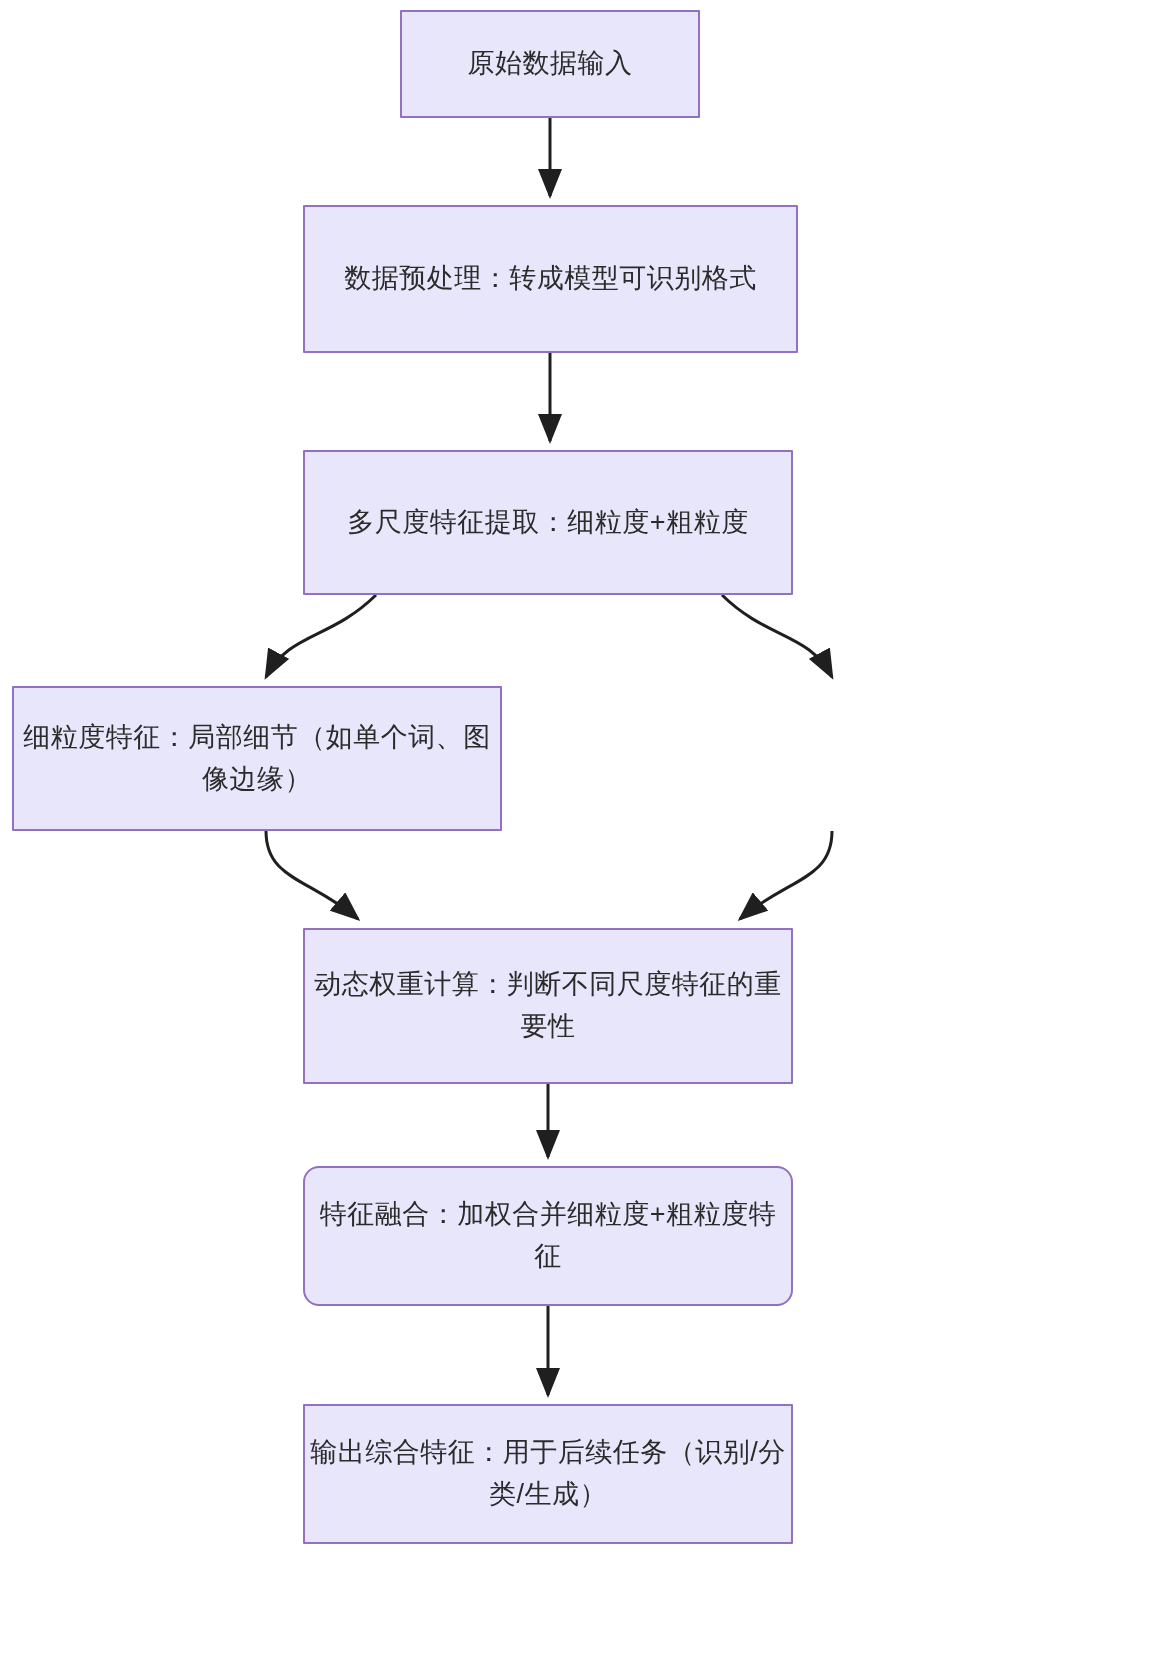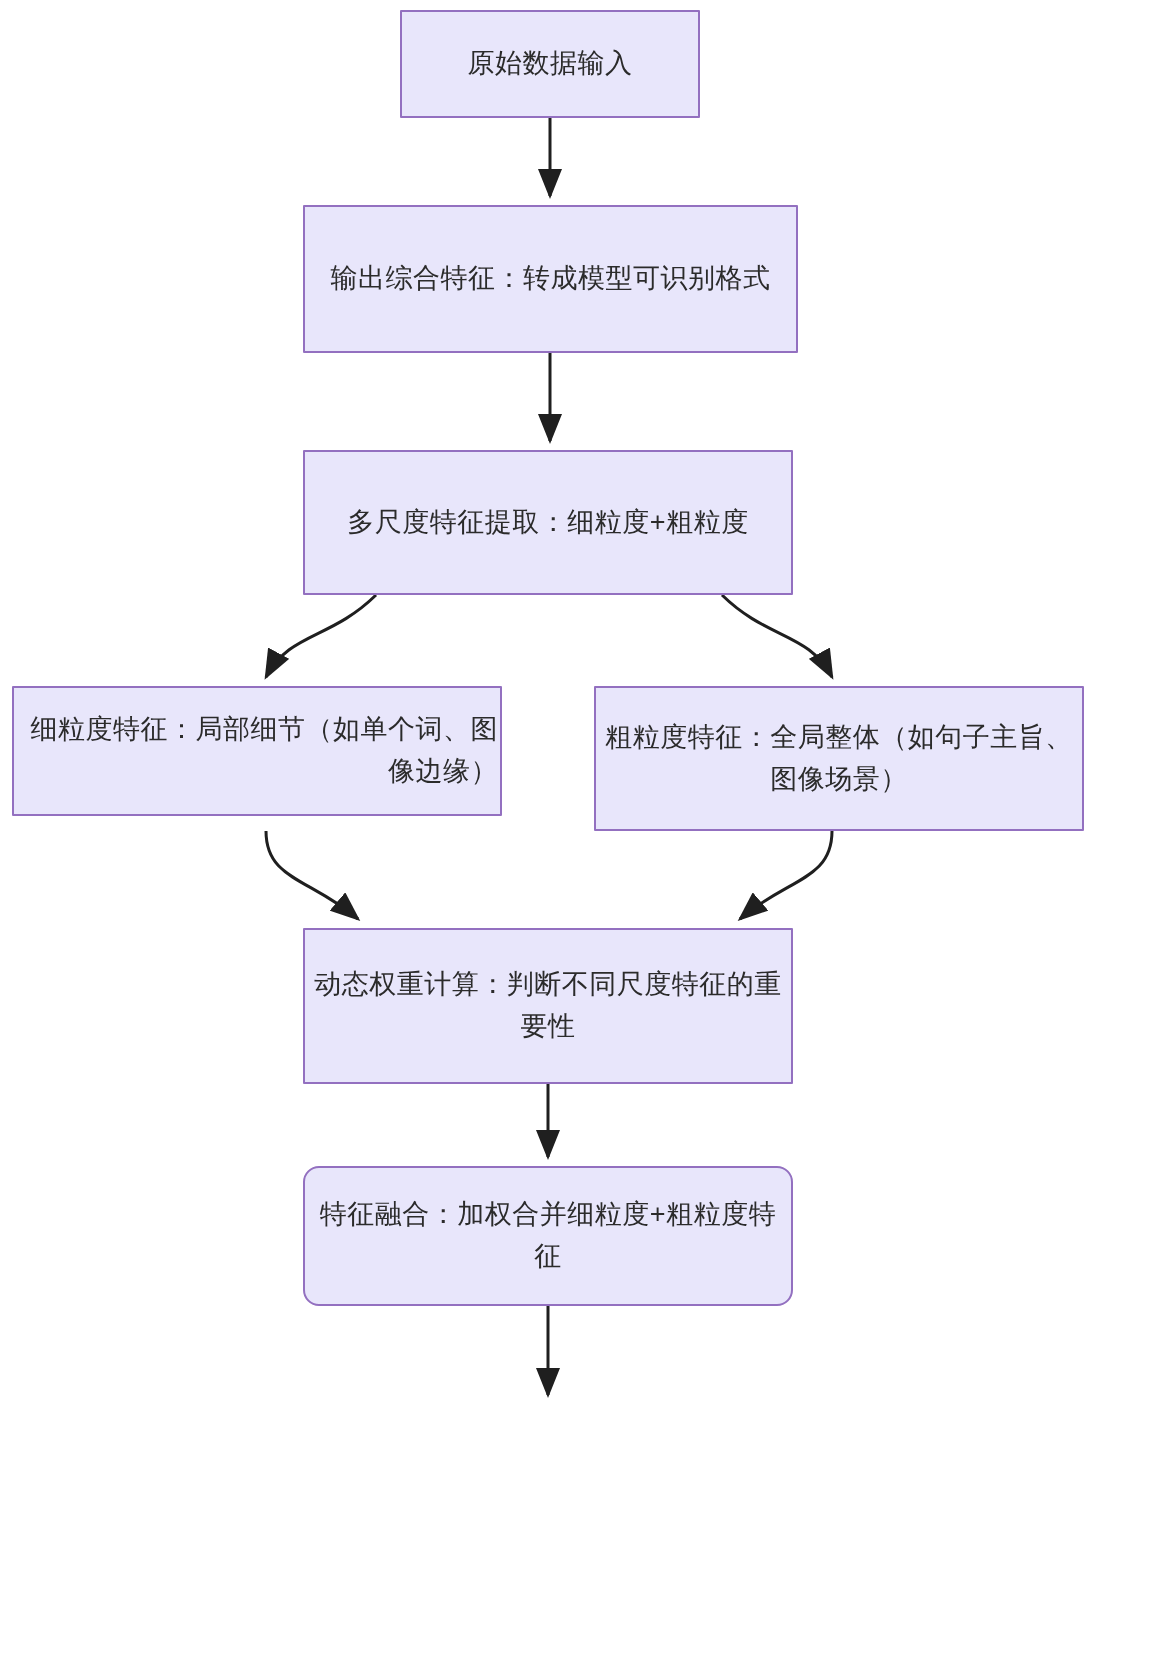--- a/index.html
+++ b/index.html
@@ -43,21 +43,21 @@
   }
   .node-label {
     display: block;
     width: 100%;
     white-space: pre-line;
   }
   
   #node-input        { left: 400px;  top: 10px;   width: 300px; height: 108px; }
   #node-preprocess   { left: 303px;  top: 205px;  width: 495px; height: 148px; }
   #node-multiscale   { left: 303px;  top: 450px;  width: 490px; height: 145px; justify-content: flex-end; }
-  #node-fine         { left: 12px;   top: 686px;  width: 490px; height: 130px; text-align: right; }
+  #node-fine         { left: 12px;   top: 686px;  width: 490px; height: 145px; }
   #node-coarse       { left: 594px;  top: 686px;  width: 490px; height: 145px; }
   #node-weight       { left: 303px;  top: 928px;  width: 490px; height: 156px; }
   #node-fusion       { left: 303px;  top: 1166px; width: 490px; height: 140px; border-radius: 16px; }
   #node-output       { left: 303px;  top: 1404px; width: 490px; height: 140px; }
 </style>
 </head>
 <body>
 
 <div id="canvas">
 
@@ -83,37 +83,37 @@
     <path d="M548,1068 L548,1157" fill="none" stroke="#1f1f1f" stroke-width="3" marker-end="url(#arrowhead)"></path>
 
     <path d="M548,1306 L548,1395" fill="none" stroke="#1f1f1f" stroke-width="3" marker-end="url(#arrowhead)"></path>
   </svg>
 
   <div class="node" id="node-input">
     <span class="node-label">原始数据输入</span>
   </div>
 
   <div class="node" id="node-preprocess">
-    <span class="node-label">输出综合特征：转成模型可识别格式</span>
+    <span class="node-label">数据预处理：转成模型可识别格式</span>
   </div>
 
   <div class="node" id="node-multiscale">
     <span class="node-label">多尺度特征提取：细粒度+粗粒度</span>
   </div>
 
   <div class="node" id="node-fine">
     <span class="node-label">细粒度特征：局部细节（如单个词、图像边缘）</span>
   </div>
 
-  <div class="node" id="node-coarse">
-    <span class="node-label">粗粒度特征：全局整体（如句子主旨、图像场景）</span>
-  </div>
 
   <div class="node" id="node-weight">
     <span class="node-label">动态权重计算：判断不同尺度特征的重要性</span>
   </div>
 
   <div class="node" id="node-fusion">
     <span class="node-label">特征融合：加权合并细粒度+粗粒度特征</span>
   </div>
 
+  <div class="node" id="node-output">
+    <span class="node-label">输出综合特征：用于后续任务（识别/分类/生成）</span>
+  </div>
 
 </div>
 
 </body></html>

